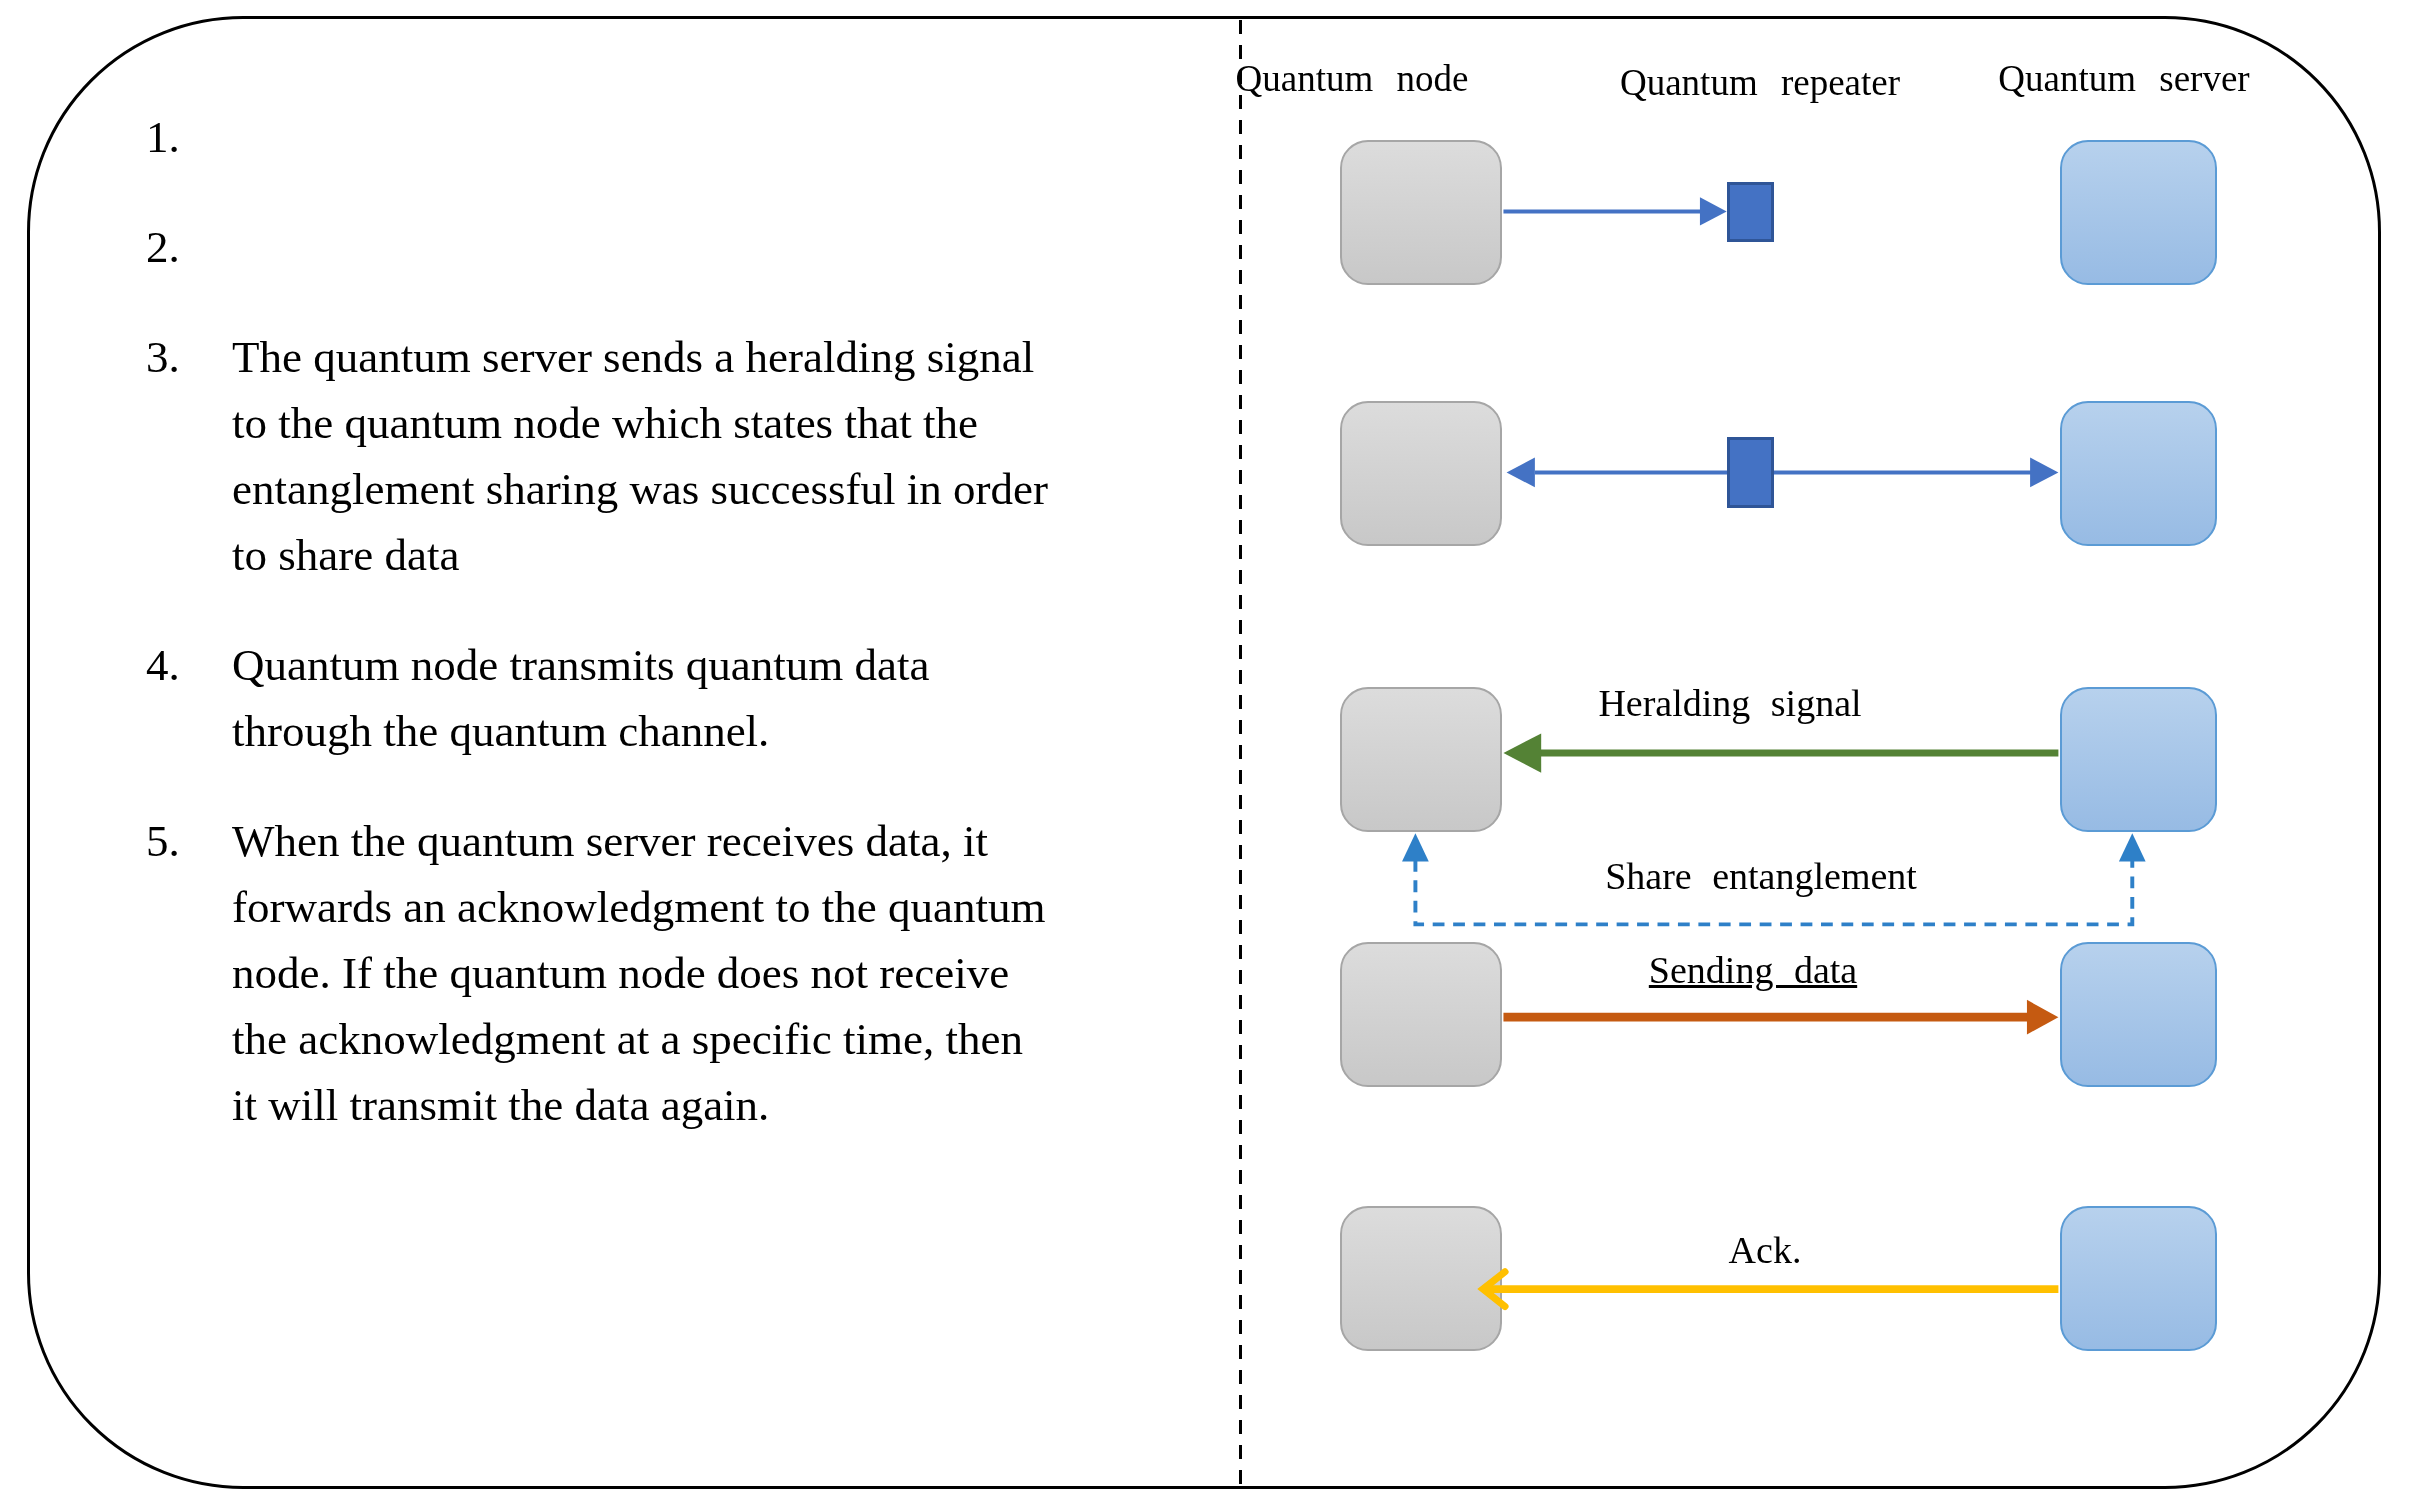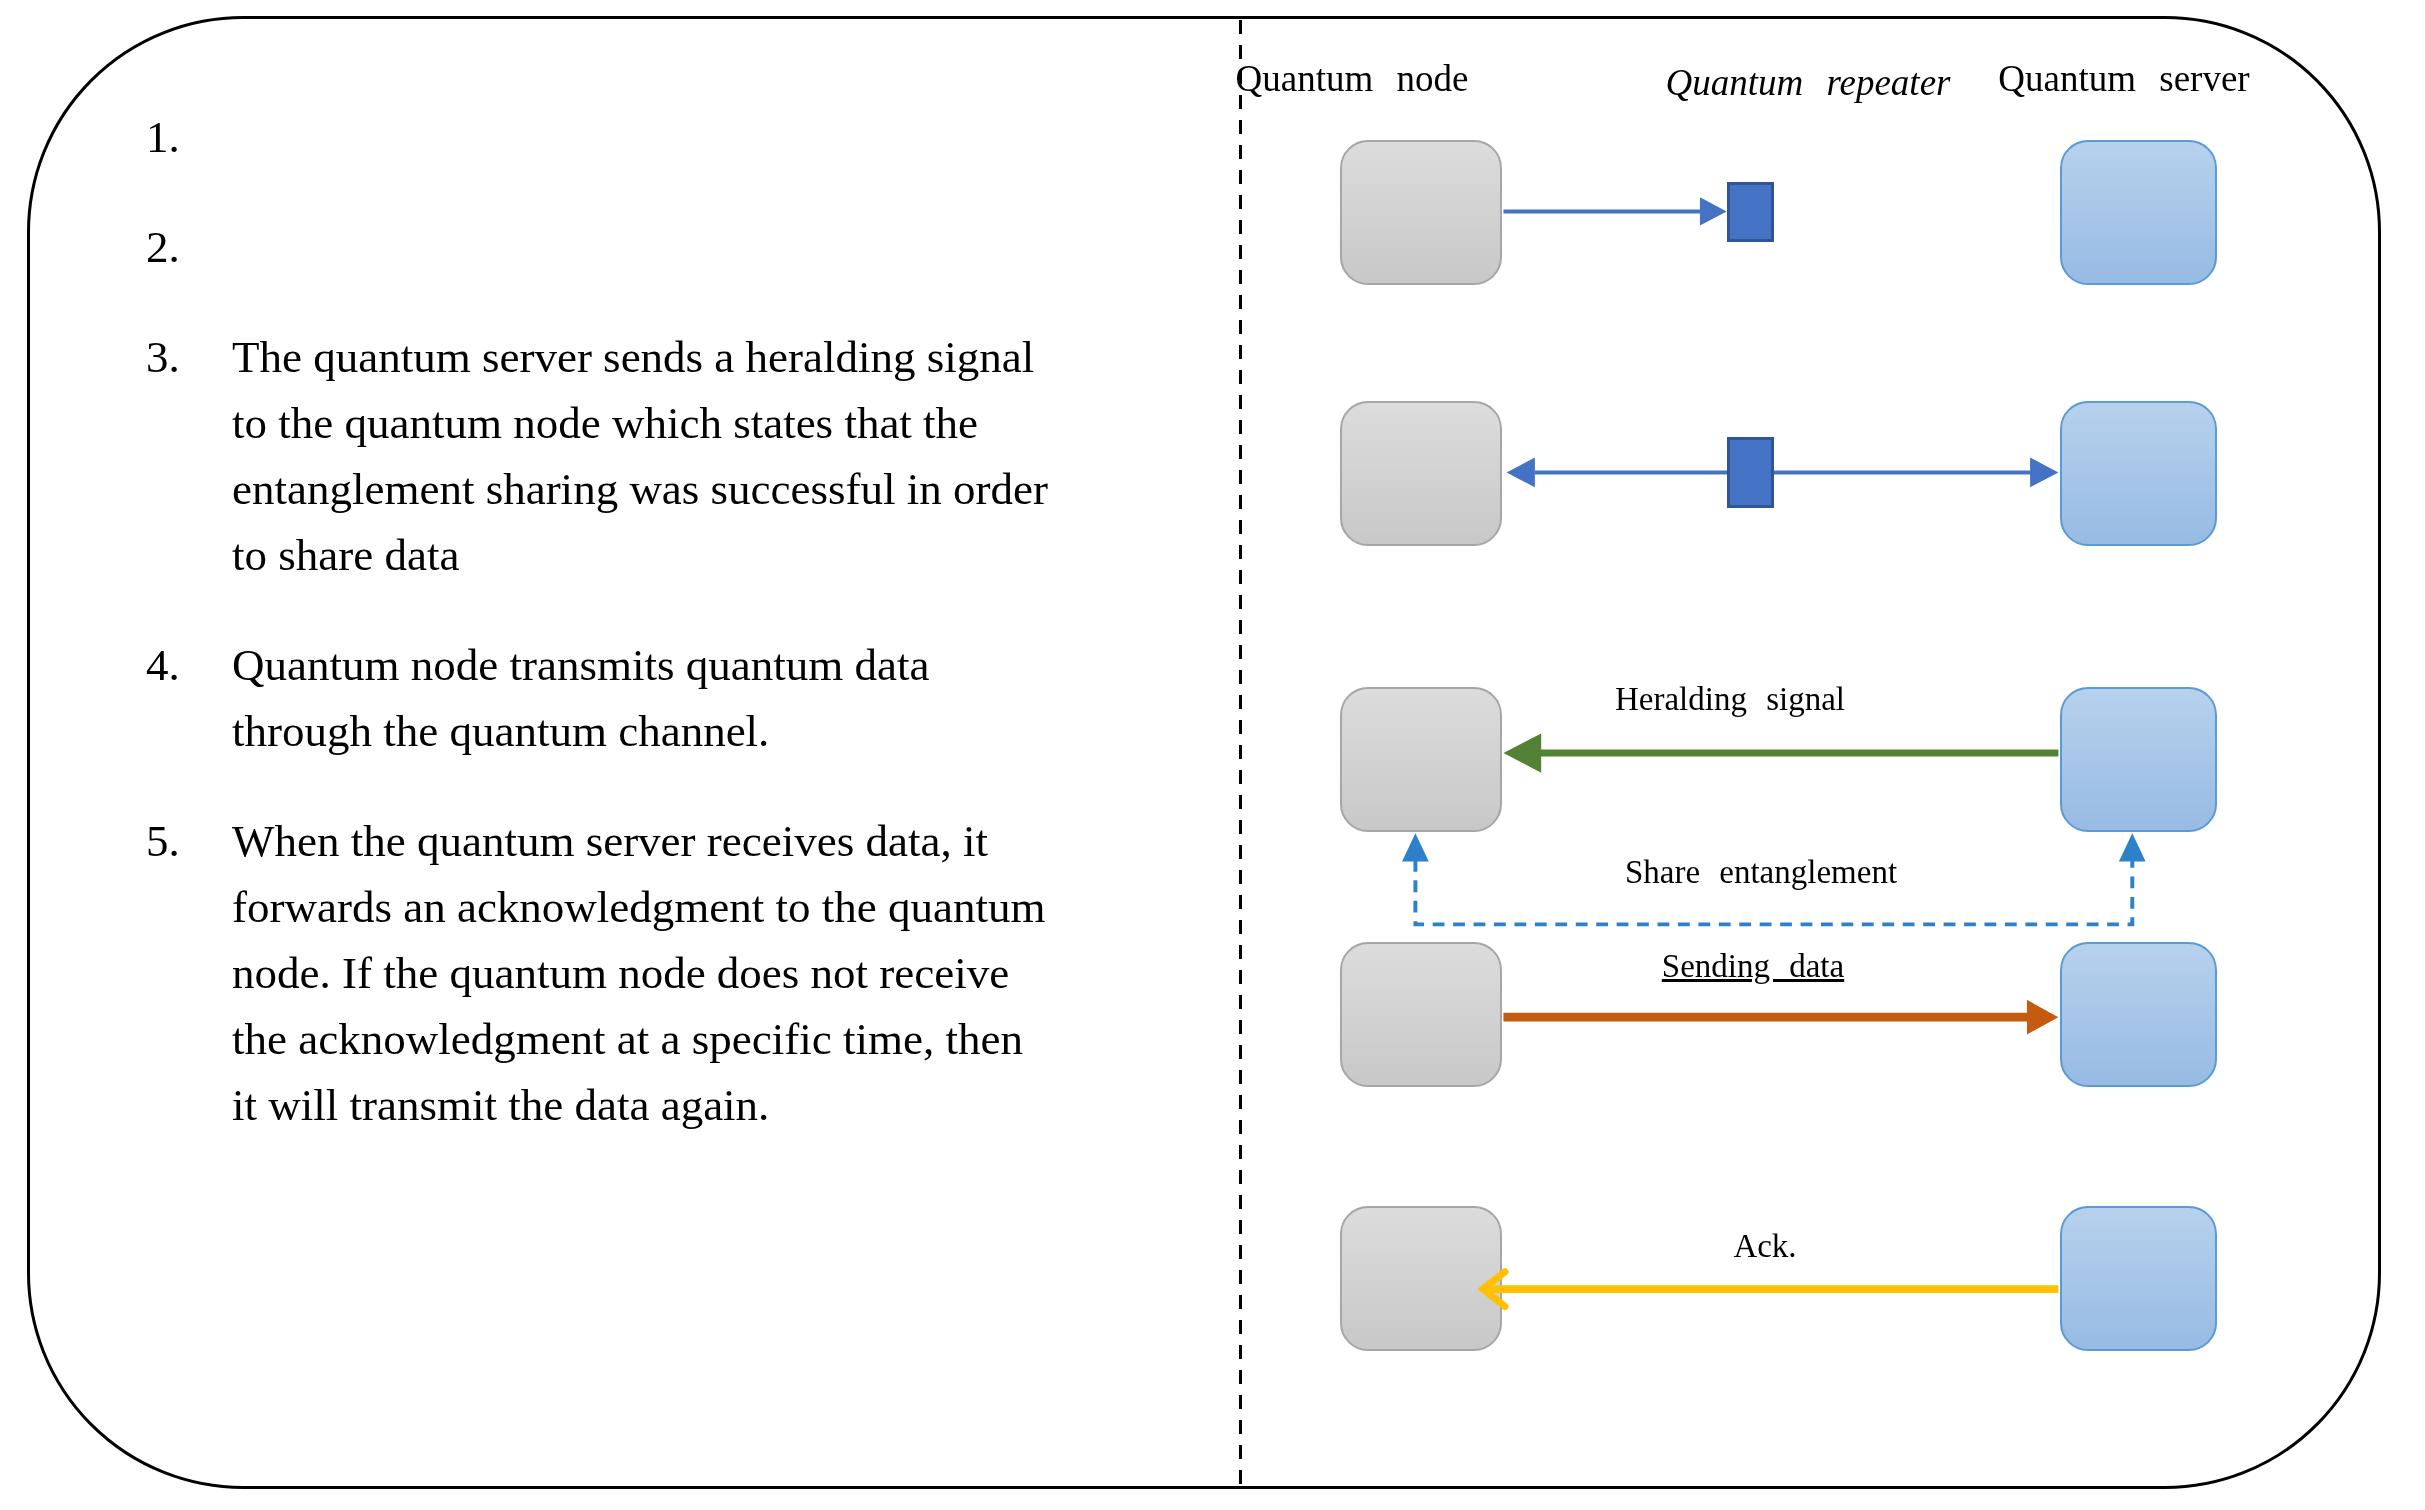--- a/index.html
+++ b/index.html
@@ -24,21 +24,21 @@
   .step{display:flex;margin-bottom:44px;}
   .step-number{flex:none;width:86px;}
   .step-text{white-space:pre-line;}
   
   .col-label{
     position:absolute;top:57px;transform:translateX(-50%);
     font-size:37px;word-spacing:14px;white-space:nowrap;z-index:5;
   }
   .arrow-label{
     position:absolute;transform:translateX(-50%);
-    font-size:33px;word-spacing:11px;white-space:nowrap;z-index:5;
+    font-size:38px;word-spacing:11px;white-space:nowrap;z-index:5;
   }
   .box{position:absolute;box-sizing:border-box;z-index:2;}
   .node-box{
     left:1340px;width:162px;height:145px;border-radius:28px;
     border:2.4px solid var(--node-border);
     background:linear-gradient(to bottom,var(--node-fill-top),var(--node-fill-bottom));
   }
   .server-box{
     left:2060px;width:157px;height:145px;border-radius:28px;
     border:2.4px solid var(--server-border);
@@ -91,21 +91,21 @@
 forwards an acknowledgment to the quantum
 node. If the quantum node does not receive
 the acknowledgment at a specific time, then
 it will transmit the data again.</span>
     </li>
   </ol>
 
   <div>
 
     <div class="col-label" style="left:1352px;text-align:center;">Quantum node</div>
-    <div class="col-label" style="left:1808px;top:61px;font-style:italic;">Quantum repeater</div>
+    <div class="col-label" style="left:1760px;top:61px;">Quantum repeater</div>
     <div class="col-label" style="left:2124px;text-align:center;">Quantum server</div>
 
     <div class="box node-box" style="top:140px;"></div>
     <div class="box node-box" style="top:401px;"></div>
     <div class="box node-box" style="top:687px;"></div>
     <div class="box node-box" style="top:942px;"></div>
     <div class="box node-box" style="top:1206px;"></div>
 
     <div class="box server-box" style="top:140px;"></div>
     <div class="box server-box" style="top:401px;"></div>

